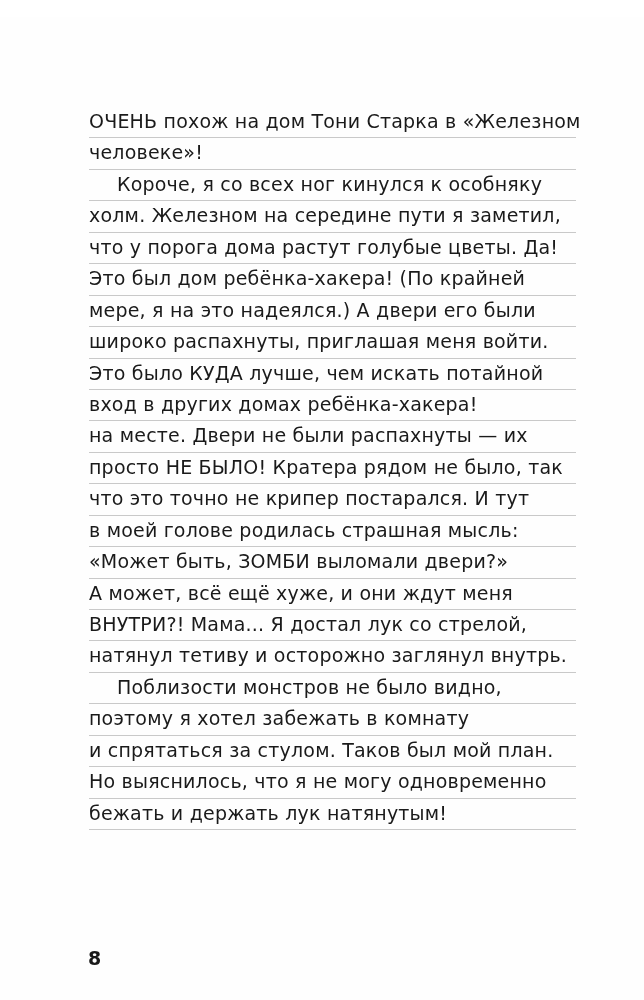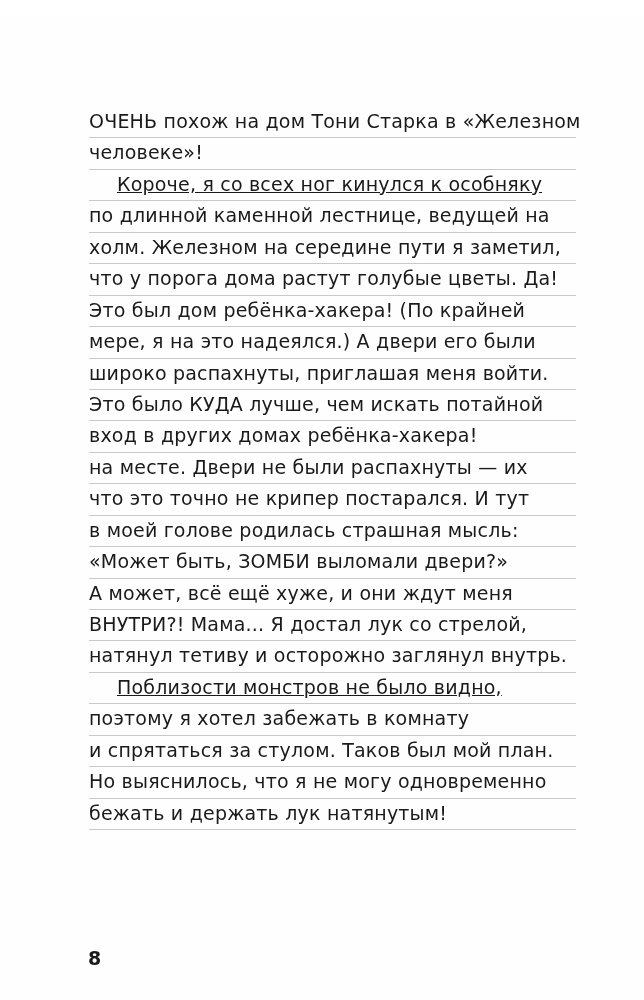--- a/index.html
+++ b/index.html
@@ -11,44 +11,44 @@
     box-sizing: border-box;
     border-bottom: 1.3px solid #c9c9c9;
     font-family: "DejaVu Sans", sans-serif;
     font-size: 19px;
     letter-spacing: 0.2px;
     color: #1a1a1a;
     white-space: nowrap;
     line-height: 29px;
     overflow: visible;
   }
-  .line.indent { padding-left: 28px; text-decoration: underline; }
+  .line.indent { padding-left: 28px; }
   .page-number {
     position: absolute; left: 88px; top: 930px;
     font-family: "DejaVu Sans", sans-serif; font-weight: bold;
     font-size: 19px; color: #1a1a1a;
   }
 </style>
 </head>
 <body>
 
 <div class="page">
   <div class="text-block">
     <div class="line">ОЧЕНЬ похож на дом Тони Старка в «Железном</div>
     <div class="line">человеке»!</div>
     <div class="line indent">Короче, я со всех ног кинулся к особняку</div>
-    <div class="line">по длинной каменной лестнице, ведущей на</div>
     <div class="line">холм. Железном на середине пути я заметил,</div>
     <div class="line">что у порога дома растут голубые цветы. Да!</div>
     <div class="line">Это был дом ребёнка-хакера! (По крайней</div>
     <div class="line">мере, я на это надеялся.) А двери его были</div>
     <div class="line">широко распахнуты, приглашая меня войти.</div>
     <div class="line">Это было КУДА лучше, чем искать потайной</div>
     <div class="line">вход в других домах ребёнка-хакера!</div>
     <div class="line">на месте. Двери не были распахнуты — их</div>
+    <div class="line">просто НЕ БЫЛО! Кратера рядом не было, так</div>
     <div class="line">что это точно не крипер постарался. И тут</div>
     <div class="line">в моей голове родилась страшная мысль:</div>
     <div class="line">«Может быть, ЗОМБИ выломали двери?»</div>
     <div class="line">А может, всё ещё хуже, и они ждут меня</div>
     <div class="line">ВНУТРИ?! Мама... Я достал лук со стрелой,</div>
     <div class="line">натянул тетиву и осторожно заглянул внутрь.</div>
     <div class="line indent">Поблизости монстров не было видно,</div>
     <div class="line">поэтому я хотел забежать в комнату</div>
     <div class="line">и спрятаться за стулом. Таков был мой план.</div>
     <div class="line">Но выяснилось, что я не могу одновременно</div>

